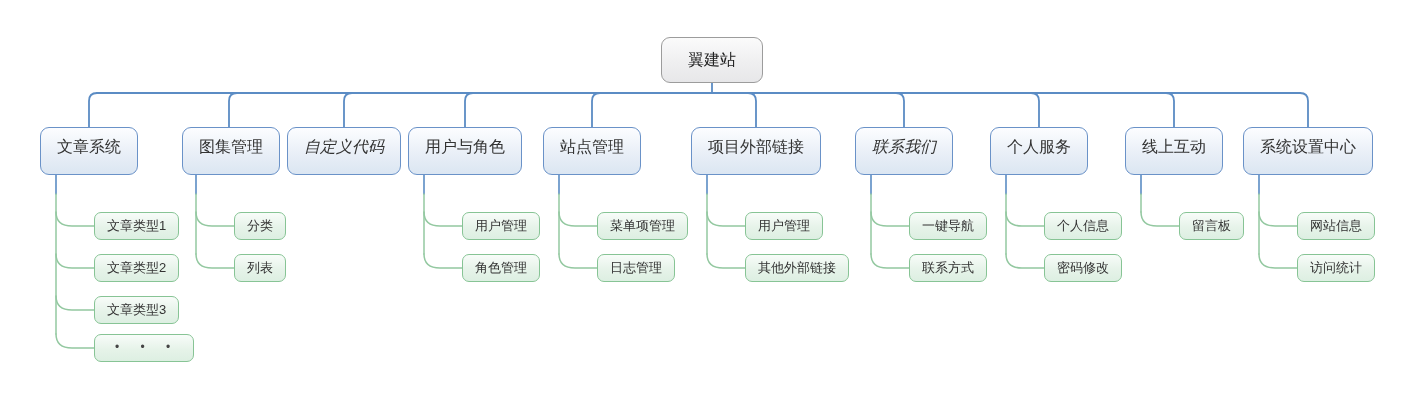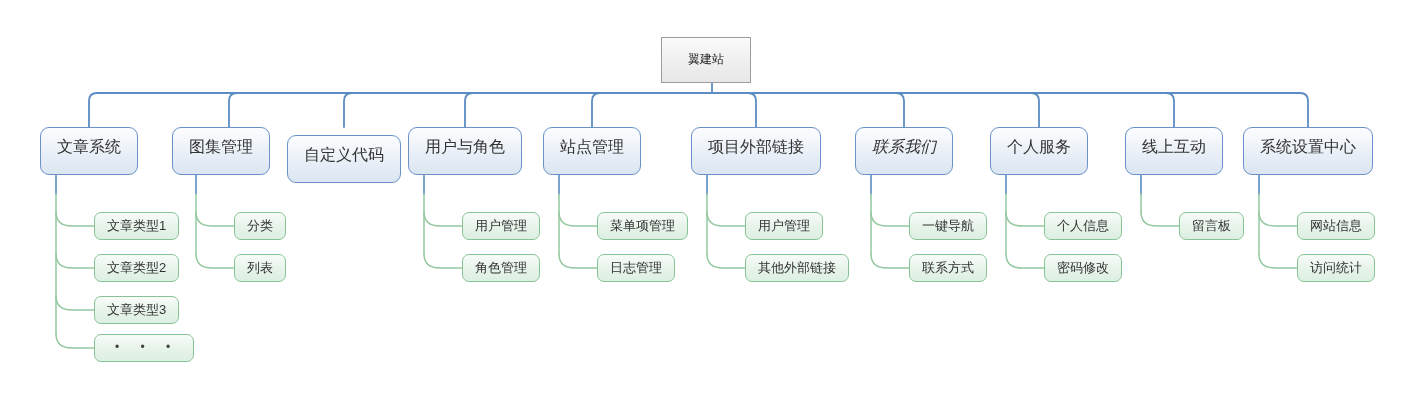--- a/index.html
+++ b/index.html
@@ -6,22 +6,22 @@
   .stage{
     position:relative;width:1418px;height:407px;overflow:hidden;
     font-family:"Liberation Sans","DejaVu Sans",sans-serif;background:#ffffff;
   }
   #wires{position:absolute;left:0;top:0;width:1418px;height:407px;}
   .node{
     position:absolute;box-sizing:border-box;white-space:nowrap;
     text-align:center;color:#333;cursor:default;
   }
   .root{
-    height:46px;line-height:43px;padding:0 26px;font-size:12px;
-    border:1.5px solid #9c9c9c;border-radius:0;color:#222;
+    height:46px;line-height:43px;padding:0 26px;font-size:16px;
+    border:1.5px solid #9c9c9c;border-radius:9px;color:#222;
     background:linear-gradient(180deg,#fbfbfb 0%,#efeff0 55%,#e7e7e9 100%);
   }
   .l1{
     height:48px;line-height:37px;padding:0 16px;font-size:16px;
     border:1.5px solid #6a92c8;border-radius:9px;
     background:linear-gradient(180deg,#fcfdff 0%,#e9eff7 55%,#dbe6f2 100%);
   }
   .leaf{
     height:28px;line-height:25px;padding:0 12px;font-size:13px;
     border:1.3px solid #87c495;border-radius:7px;
@@ -81,22 +81,22 @@
       <path d="M 1141 212 Q 1141 226 1157 226 H 1179" stroke="#93c8a0" stroke-width="1.5" fill="none" stroke-linecap="round"></path>
       <path d="M 1259 167 V 194" stroke="#5b8cc4" stroke-width="1.6" fill="none" stroke-linecap="round"></path>
       <path d="M 1259 194 V 254" stroke="#93c8a0" stroke-width="1.5" fill="none" stroke-linecap="round"></path>
       <path d="M 1259 212 Q 1259 226 1275 226 H 1297" stroke="#93c8a0" stroke-width="1.5" fill="none" stroke-linecap="round"></path>
       <path d="M 1259 254 Q 1259 268 1275 268 H 1297" stroke="#93c8a0" stroke-width="1.5" fill="none" stroke-linecap="round"></path>
     </svg>
 
   <div class="node root" style="left:661px;top:37px;">翼建站</div>
 
   <div class="node l1" style="left:40px;top:127px;">文章系统</div>
-  <div class="node l1" style="left:172px;top:127px;">图集管理</div>
-  <div class="node l1" style="left:287px;top:135px;">自定义代码</div>
+  <div class="node l1" style="left:182px;top:127px;">图集管理</div>
+  <div class="node l1" style="left:287px;top:127px;font-style:italic;">自定义代码</div>
   <div class="node l1" style="left:408px;top:127px;">用户与角色</div>
   <div class="node l1" style="left:543px;top:127px;">站点管理</div>
   <div class="node l1" style="left:691px;top:127px;">项目外部链接</div>
   <div class="node l1" style="left:855px;top:127px;font-style:italic;">联系我们</div>
   <div class="node l1" style="left:1125px;top:127px;">线上互动</div>
   <div class="node l1" style="left:990px;top:127px;">个人服务</div>
   <div class="node l1" style="left:1243px;top:127px;">系统设置中心</div>
 
   <div class="node leaf" style="left:94px;top:212px;">文章类型1</div>
   <div class="node leaf" style="left:94px;top:254px;">文章类型2</div>

